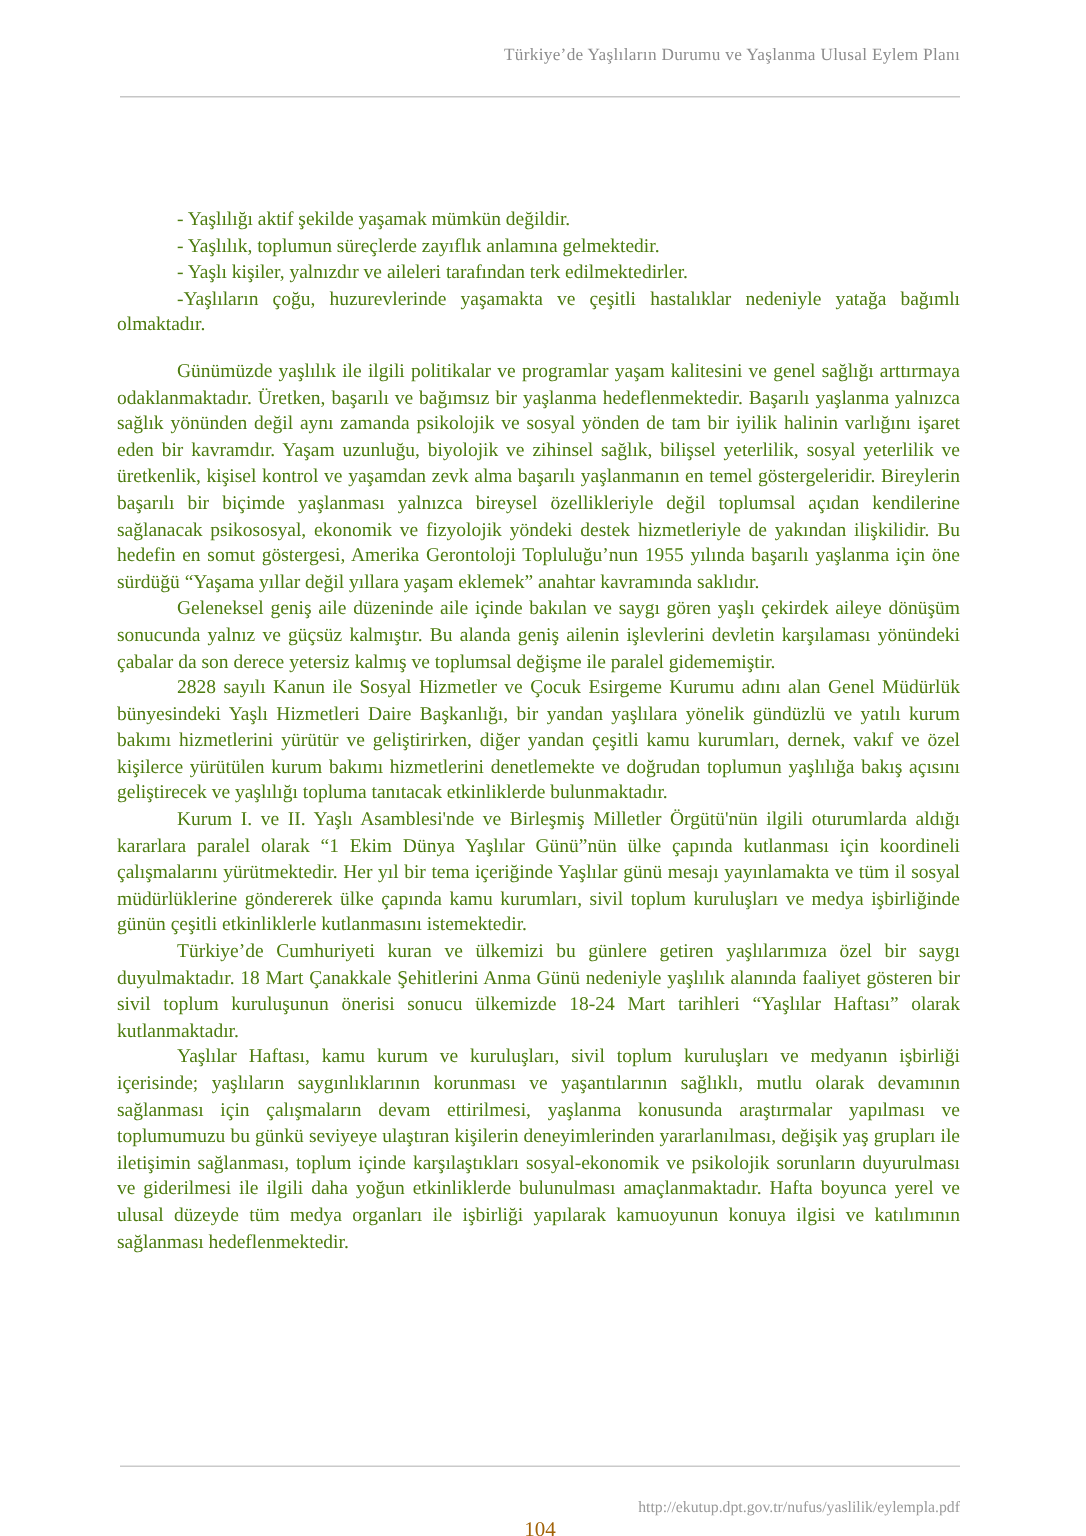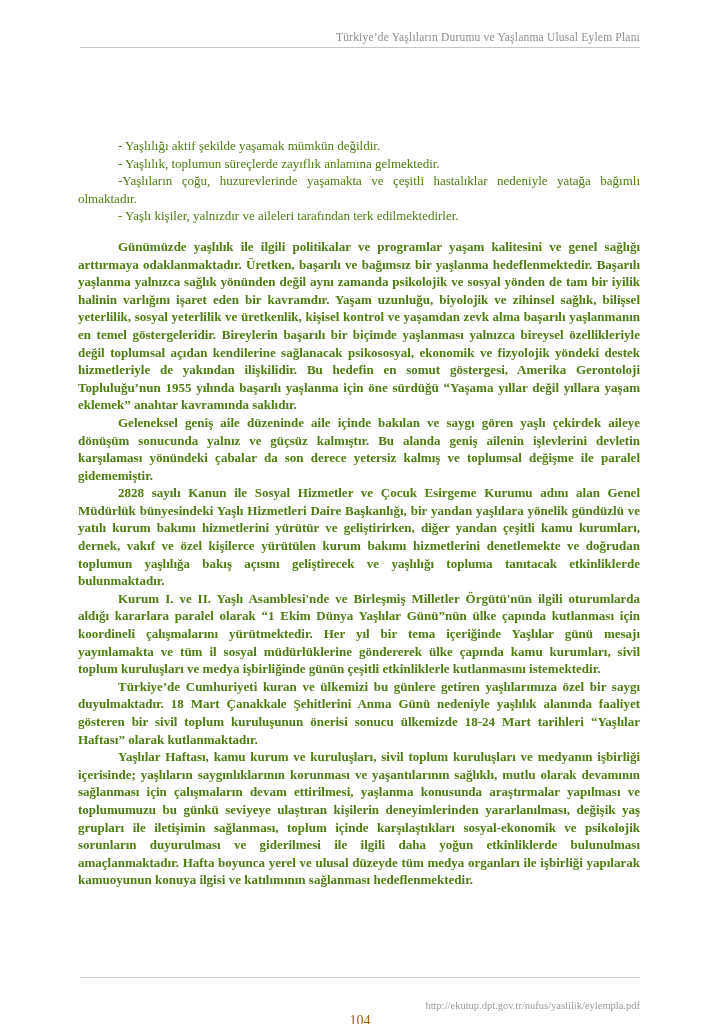--- a/index.html
+++ b/index.html
@@ -13,37 +13,37 @@
   }
   .header {
     position: absolute;
     left: 80px;
     width: 560px;
     top: 31px;
     text-align: right;
     font-size: 11.5px;
     letter-spacing: 0.2px;
     color: #8d8d8d;
-    padding-bottom: 4px;
+    padding-bottom: 21px;
     border-bottom: 1px solid #c6c6c6;
   }
   .body-block {
     position: absolute;
     left: 78px;
     top: 117px;
     width: 562px;
     font-size: 13px;
     line-height: 17.6px;
     color: #4d7c0f;
     text-align: justify;
     margin-top: 20px;
   }
   .bullets { margin: 0 0 13px 0; }
   .bullets p { margin: 0; text-indent: 40px; }
-  .body-block p.para { margin: 0; text-indent: 40px; font-weight: bold; }
+  .body-block p.para { margin: 0; text-indent: 40px; }
   .footer {
     position: absolute;
     left: 80px;
     width: 560px;
     top: 977px;
     border-top: 1px solid #cacaca;
     height: 24px;
   }
   .pagenum {
     position: absolute;
@@ -68,22 +68,22 @@
 <div class="page">
 
   <div class="header">
     <span>Türkiye’de Yaşlıların Durumu ve Yaşlanma Ulusal Eylem Planı</span>
   </div>
 
   <div class="body-block">
     <div class="bullets">
       <p>- Yaşlılığı aktif şekilde yaşamak mümkün değildir.</p>
       <p>- Yaşlılık, toplumun süreçlerde zayıflık anlamına gelmektedir.</p>
+      <p>- Yaşlı kişiler, yalnızdır ve aileleri tarafından terk edilmektedirler.</p>
       <p>-Yaşlıların çoğu, huzurevlerinde yaşamakta ve çeşitli hastalıklar nedeniyle yatağa bağımlı olmaktadır.</p>
-      <p>- Yaşlı kişiler, yalnızdır ve aileleri tarafından terk edilmektedirler.</p>
     </div>
     <p class="para">Günümüzde yaşlılık ile ilgili politikalar ve programlar yaşam kalitesini ve genel sağlığı arttırmaya odaklanmaktadır. Üretken, başarılı ve bağımsız bir yaşlanma hedeflenmektedir. Başarılı yaşlanma yalnızca sağlık yönünden değil aynı zamanda psikolojik ve sosyal yönden de tam bir iyilik halinin varlığını işaret eden bir kavramdır. Yaşam uzunluğu, biyolojik ve zihinsel sağlık, bilişsel yeterlilik, sosyal yeterlilik ve üretkenlik, kişisel kontrol ve yaşamdan zevk alma başarılı yaşlanmanın en temel göstergeleridir. Bireylerin başarılı bir biçimde yaşlanması yalnızca bireysel özellikleriyle değil toplumsal açıdan kendilerine sağlanacak psikososyal, ekonomik ve fizyolojik yöndeki destek hizmetleriyle de yakından ilişkilidir. Bu hedefin en somut göstergesi, Amerika Gerontoloji Topluluğu’nun 1955 yılında başarılı yaşlanma için öne sürdüğü “Yaşama yıllar değil yıllara yaşam eklemek” anahtar kavramında saklıdır.</p>
     <p class="para">Geleneksel geniş aile düzeninde aile içinde bakılan ve saygı gören yaşlı çekirdek aileye dönüşüm sonucunda yalnız ve güçsüz kalmıştır. Bu alanda geniş ailenin işlevlerini devletin karşılaması yönündeki çabalar da son derece yetersiz kalmış ve toplumsal değişme ile paralel gidememiştir.</p>
     <p class="para">2828 sayılı Kanun ile Sosyal Hizmetler ve Çocuk Esirgeme Kurumu adını alan Genel Müdürlük bünyesindeki Yaşlı Hizmetleri Daire Başkanlığı, bir yandan yaşlılara yönelik gündüzlü ve yatılı kurum bakımı hizmetlerini yürütür ve geliştirirken, diğer yandan çeşitli kamu kurumları, dernek, vakıf ve özel kişilerce yürütülen kurum bakımı hizmetlerini denetlemekte ve doğrudan toplumun yaşlılığa bakış açısını geliştirecek ve yaşlılığı topluma tanıtacak etkinliklerde bulunmaktadır.</p>
     <p class="para">Kurum I. ve II. Yaşlı Asamblesi'nde ve Birleşmiş Milletler Örgütü'nün ilgili oturumlarda aldığı kararlara paralel olarak “1 Ekim Dünya Yaşlılar Günü”nün ülke çapında kutlanması için koordineli çalışmalarını yürütmektedir. Her yıl bir tema içeriğinde Yaşlılar günü mesajı yayınlamakta ve tüm il sosyal müdürlüklerine göndererek ülke çapında kamu kurumları, sivil toplum kuruluşları ve medya işbirliğinde günün çeşitli etkinliklerle kutlanmasını istemektedir.</p>
     <p class="para">Türkiye’de Cumhuriyeti kuran ve ülkemizi bu günlere getiren yaşlılarımıza özel bir saygı duyulmaktadır. 18 Mart Çanakkale Şehitlerini Anma Günü nedeniyle yaşlılık alanında faaliyet gösteren bir sivil toplum kuruluşunun önerisi sonucu ülkemizde 18-24 Mart tarihleri “Yaşlılar Haftası” olarak kutlanmaktadır.</p>
     <p class="para">Yaşlılar Haftası, kamu kurum ve kuruluşları, sivil toplum kuruluşları ve medyanın işbirliği içerisinde; yaşlıların saygınlıklarının korunması ve yaşantılarının sağlıklı, mutlu olarak devamının sağlanması için çalışmaların devam ettirilmesi, yaşlanma konusunda araştırmalar yapılması ve toplumumuzu bu günkü seviyeye ulaştıran kişilerin deneyimlerinden yararlanılması, değişik yaş grupları ile iletişimin sağlanması, toplum içinde karşılaştıkları sosyal-ekonomik ve psikolojik sorunların duyurulması ve giderilmesi ile ilgili daha yoğun etkinliklerde bulunulması amaçlanmaktadır. Hafta boyunca yerel ve ulusal düzeyde tüm medya organları ile işbirliği yapılarak kamuoyunun konuya ilgisi ve katılımının sağlanması hedeflenmektedir.</p>
   </div>
 
   <div class="footer">

